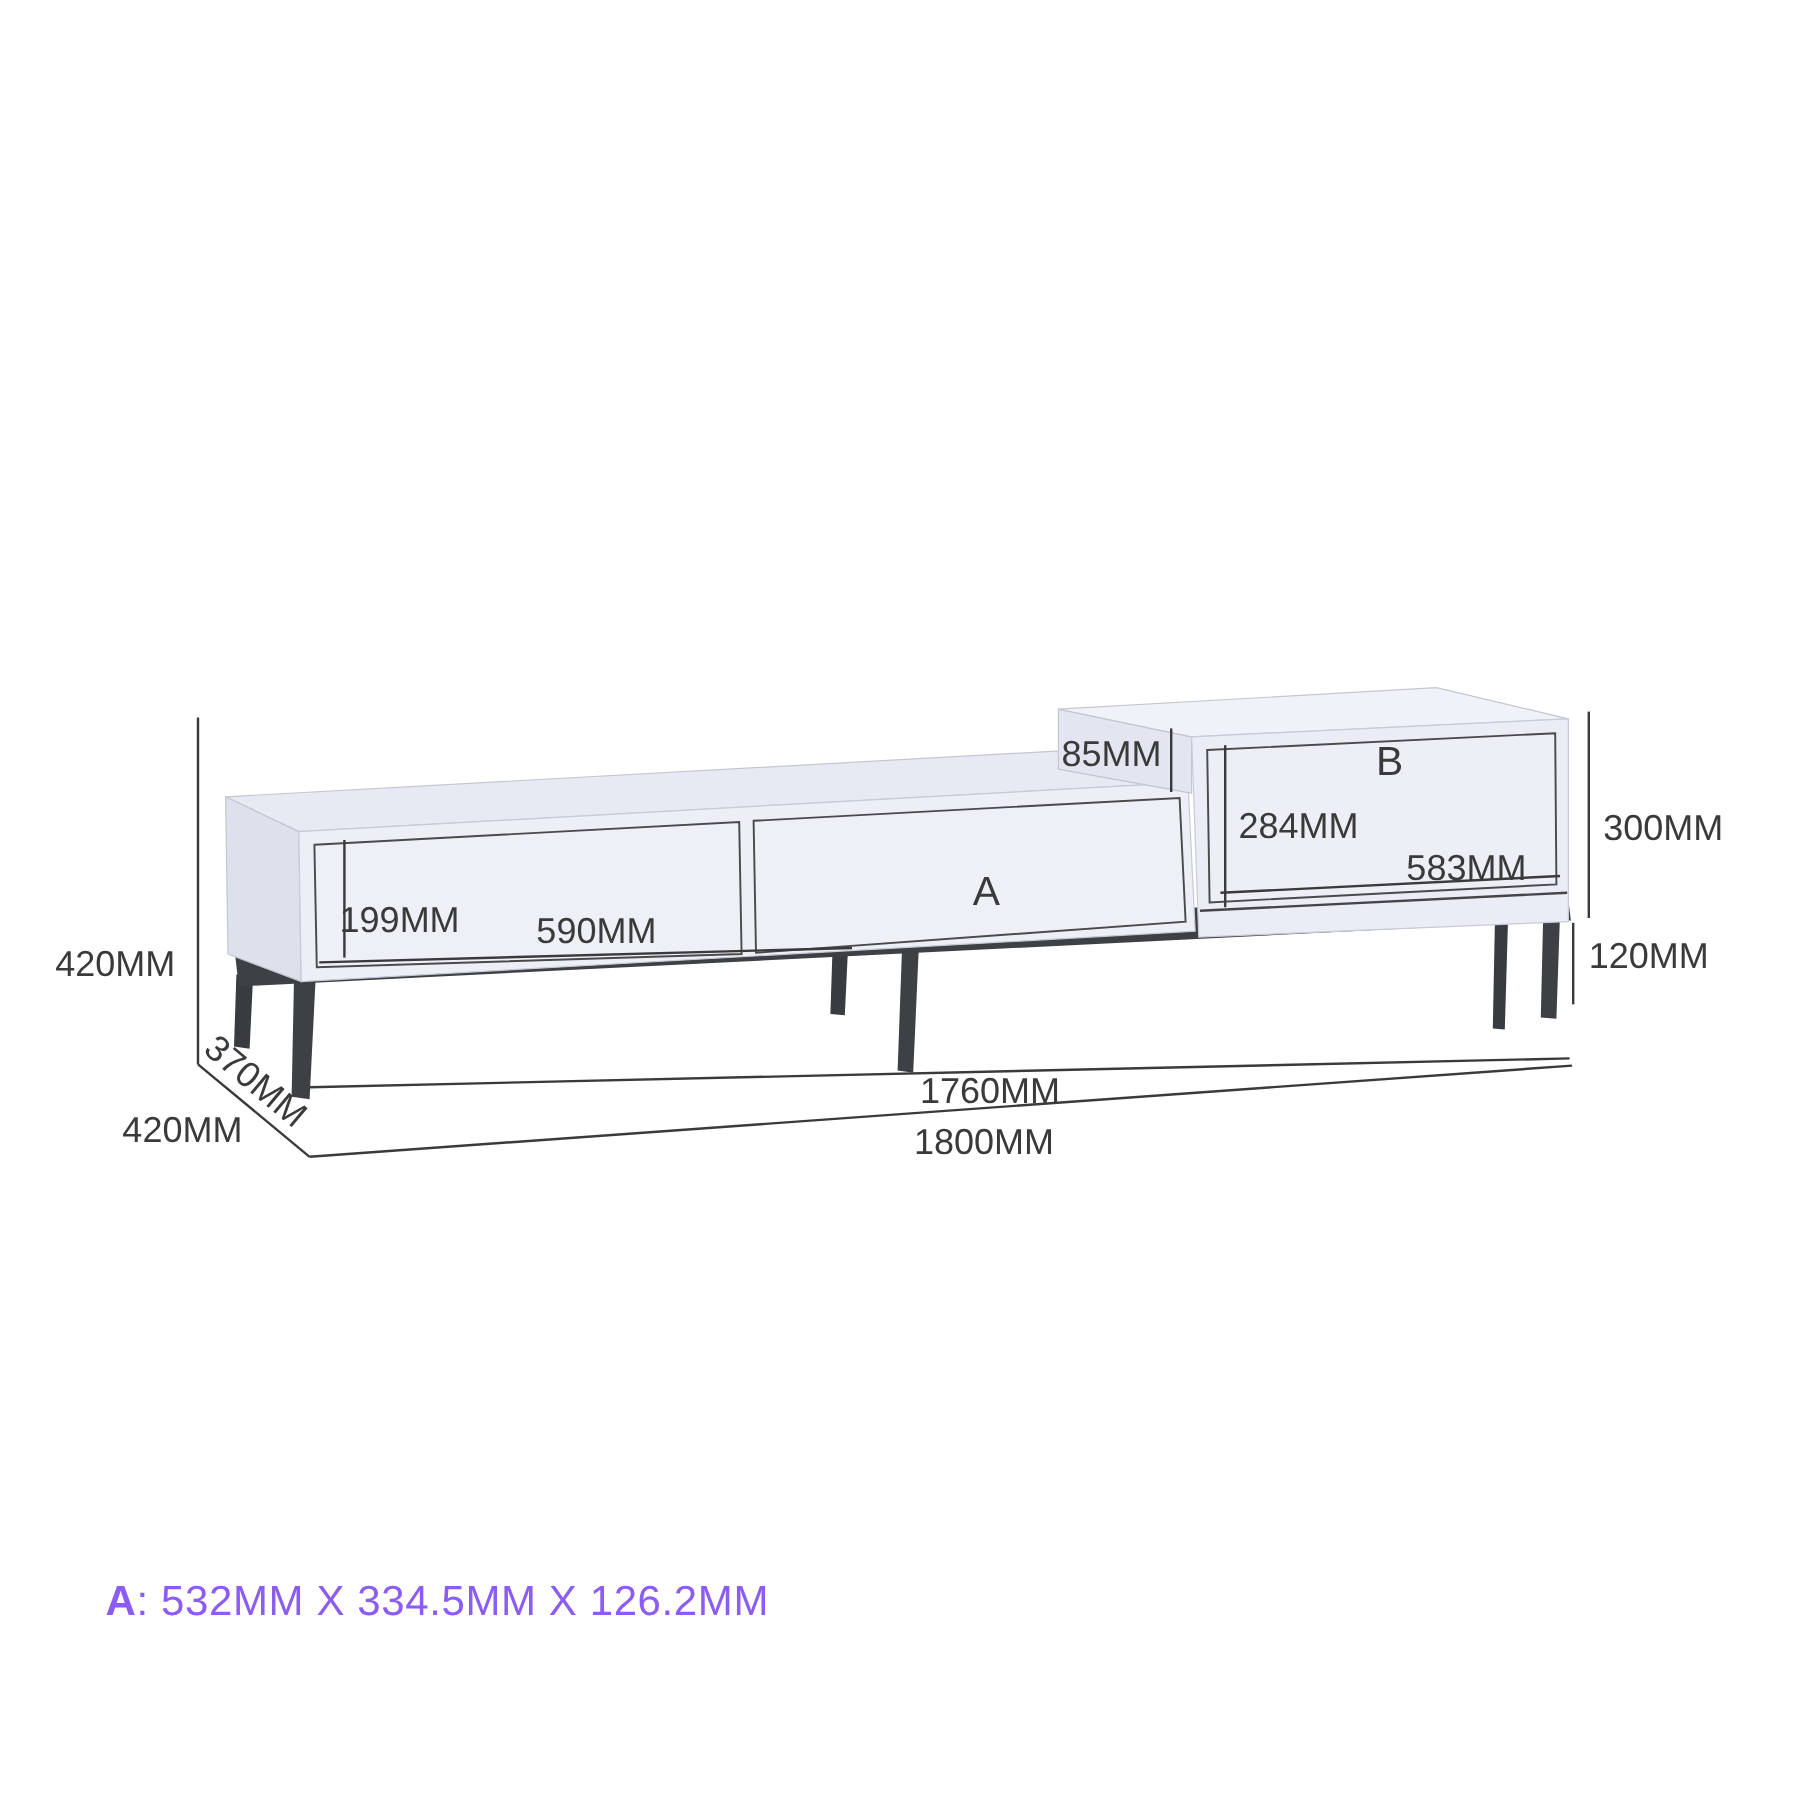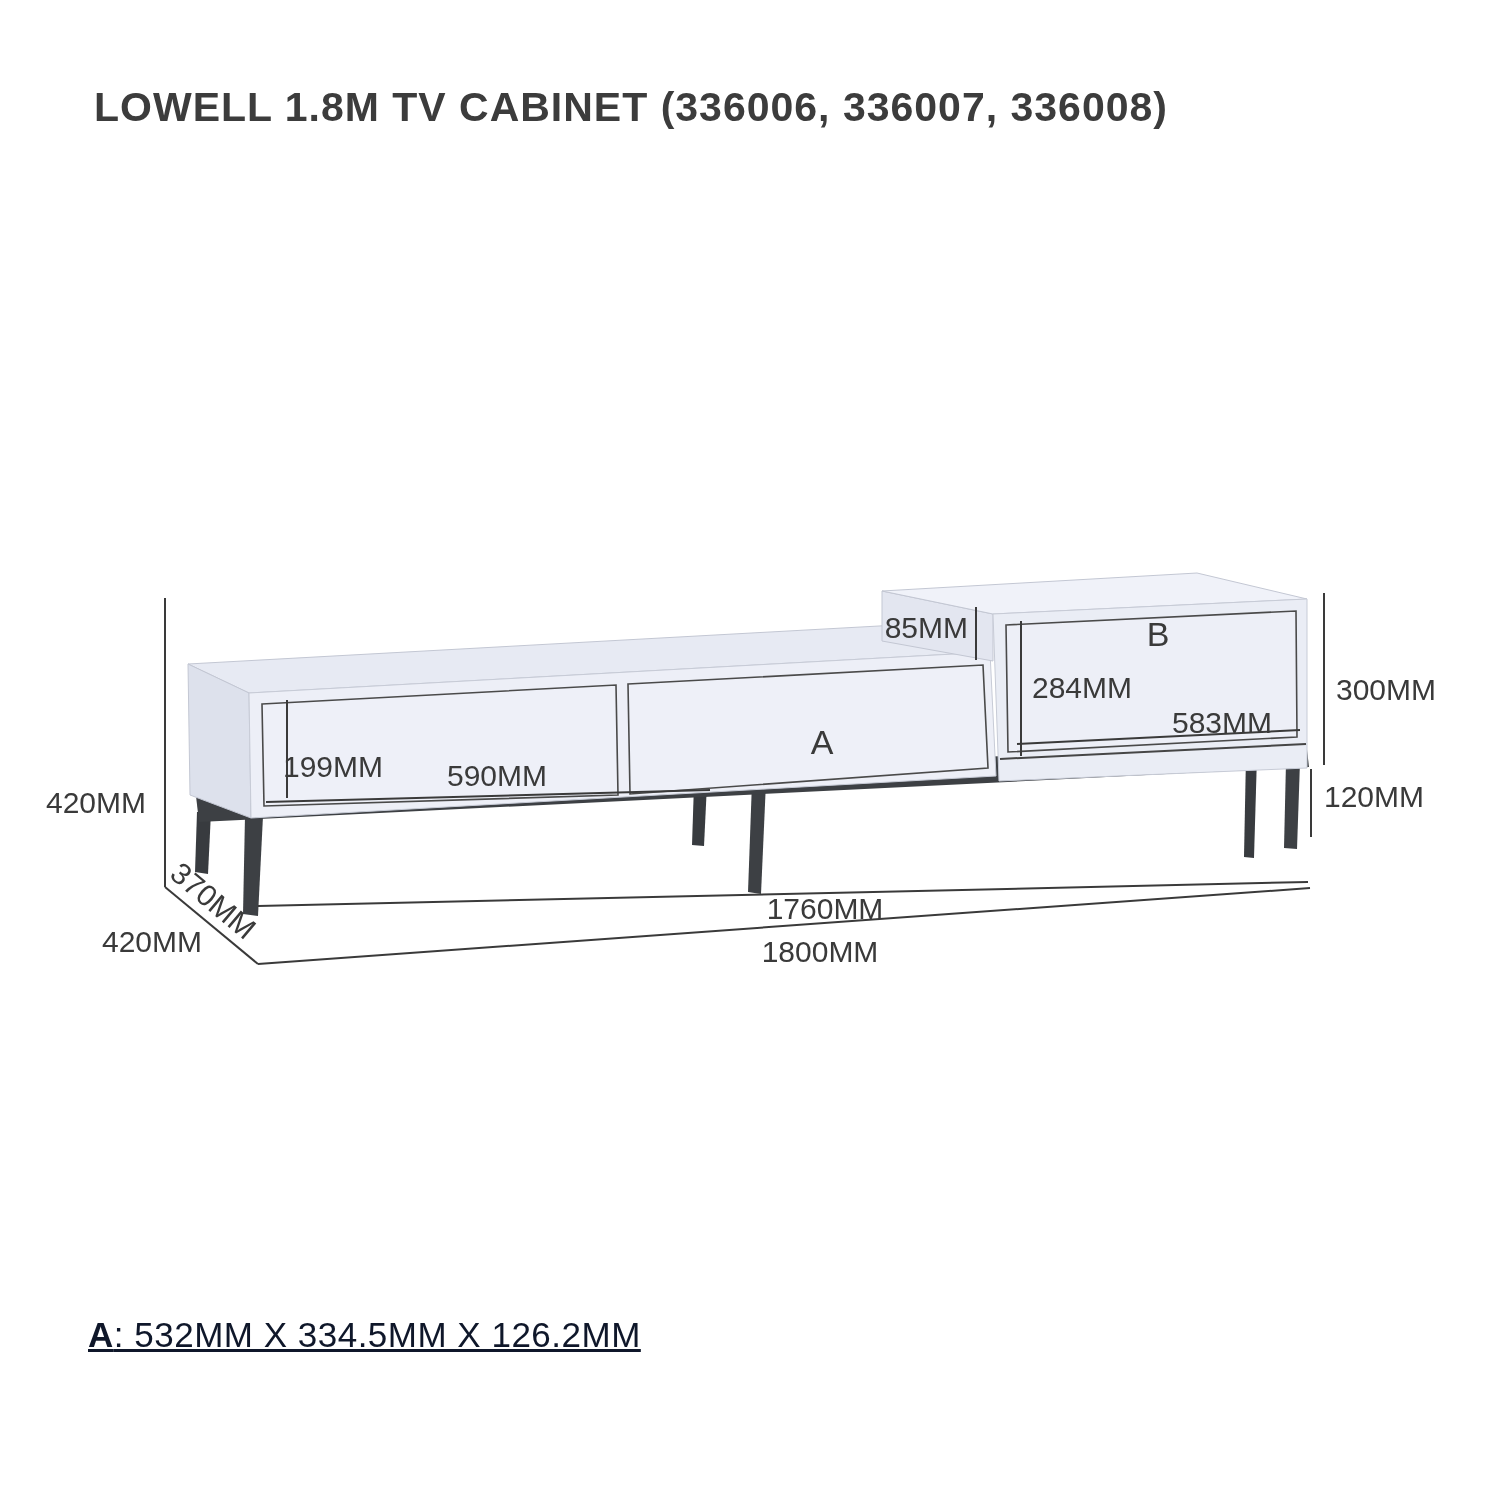--- a/index.html
+++ b/index.html
@@ -12,35 +12,34 @@
     overflow:hidden;
   }
   .title{
     position:absolute;left:94px;top:84px;
     font-size:41px;font-weight:600;letter-spacing:1px;
     color:#3c3c3c;white-space:nowrap;
   }
   .drawing{position:absolute;left:0;top:0;width:1500px;height:1500px;}
   .specs{
     position:absolute;left:88px;top:1312px;
-    font-size:35px;line-height:45px;color:#0f172a;letter-spacing:0.5px;text-decoration:underline;
+    font-size:35px;line-height:45px;color:#8b5cf6;letter-spacing:0.5px;
   }
   .specs .lbl{font-weight:700;}
   svg text{
     font-family:"Liberation Sans", sans-serif;
     font-size:30px;fill:#3a3a3a;
   }
   svg text.big{font-size:34px;}
 </style>
 </head>
 <body>
 
 <div class="page">
 
-  <div class="title">LOWELL 1.8M TV CABINET (336006, 336007, 336008)</div>
 
   <svg class="drawing" viewBox="0 0 1500 1500" xmlns="http://www.w3.org/2000/svg">
 
     <g>
 
       <polygon points="197,812 211,812 208,874 195,872" fill="#383b3f"></polygon>
       <polygon points="245,816 263,816 258,916 243,914" fill="#3d4044"></polygon>
       <polygon points="694,784 707,784 704,846 692,845" fill="#383b3f"></polygon>
       <polygon points="752,782 766,782 761,894 748,892" fill="#3d4044"></polygon>
       <polygon points="1246,756 1257,756 1254,858 1244,857" fill="#383b3f"></polygon>

